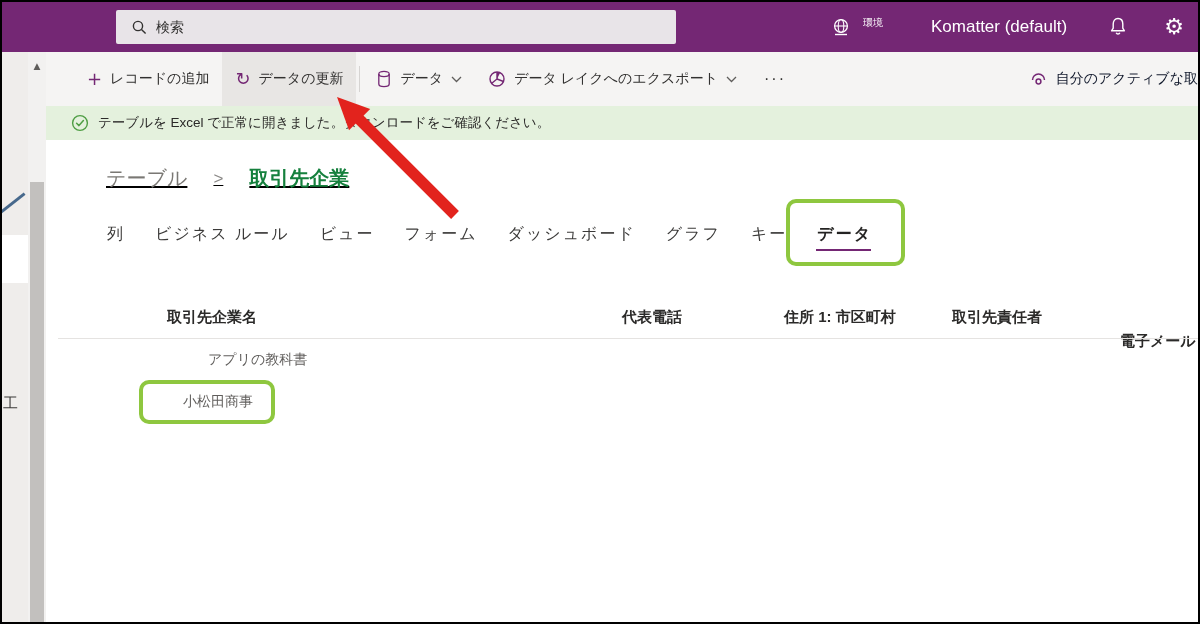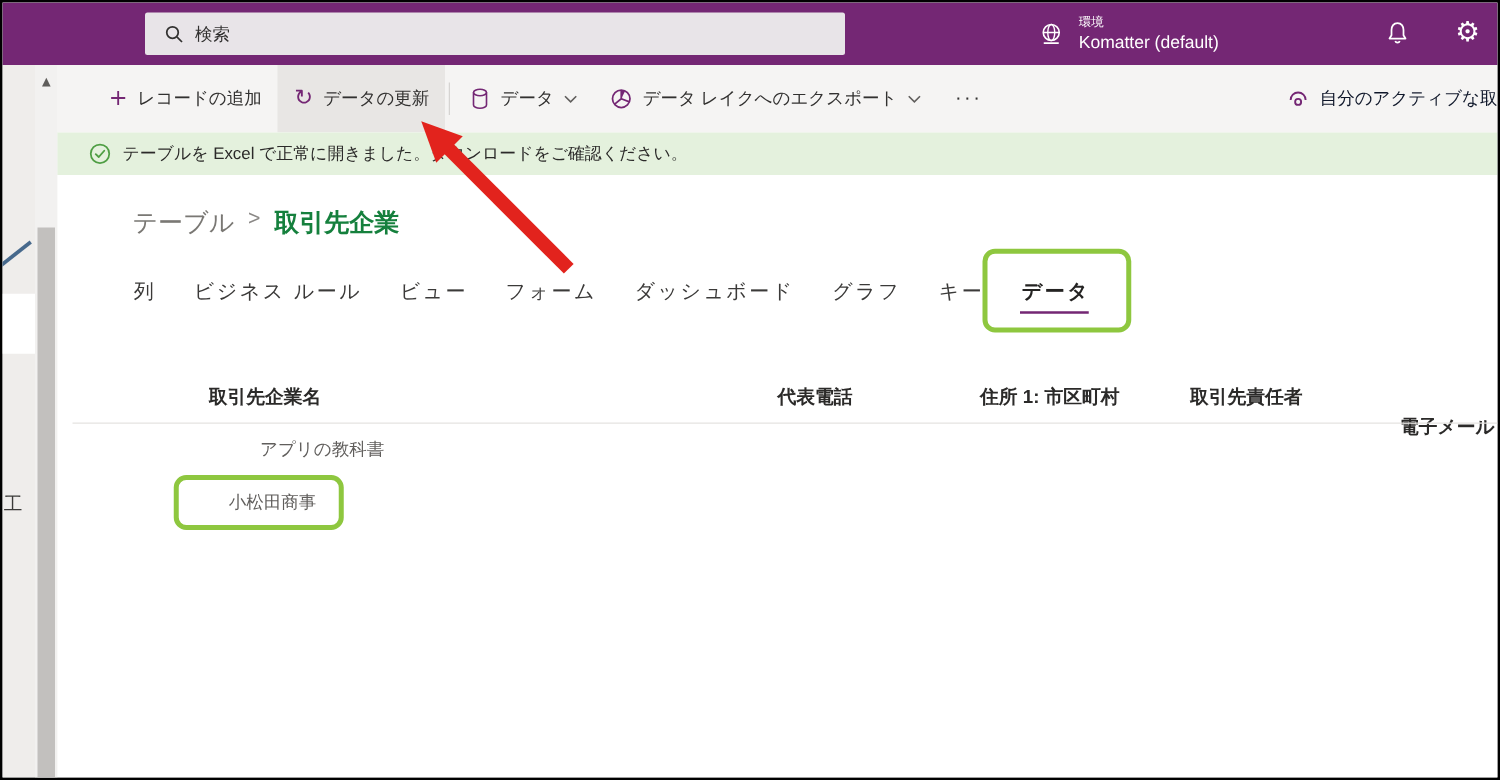--- a/index.html
+++ b/index.html
@@ -10,23 +10,23 @@
   .app { position:absolute; inset:2px; background:#fff; overflow:hidden; }
 
   
   .topbar { position:absolute; left:0; top:0; right:0; height:50px; background:#742774; }
   .searchbox { position:absolute; left:114px; top:8px; width:560px; height:34px;
                background:#e8e4e8; border-radius:2px; display:flex; align-items:center; padding:0 16px; gap:9px; }
   .searchbox input { flex:1; border:none; background:transparent; outline:none;
                      font:14px "Liberation Sans","DejaVu Sans",sans-serif; color:#252423; }
   .searchbox input::placeholder { color:#323130; opacity:1; }
   .env-cluster { position:absolute; left:828px; top:0; height:50px; display:flex; align-items:center; gap:11px; color:#fff; }
-  .env-texts { display:flex; flex-direction:column; line-height:1.15; }
+  .env-texts { display:flex; flex-direction:row; line-height:1.15;gap:48px; }
   .env-label { font-size:10px; }
-  .env-name  { font-size:14px; }
+  .env-name  { font-size:17px; }
   .topbar-icons { position:absolute; right:14px; top:0; height:50px; display:flex; align-items:center; gap:36px; }
   .gear-glyph { color:#fff; font-size:22px; line-height:1; font-family:"DejaVu Sans",sans-serif; }
 
   
   .side-strip { position:absolute; left:0; top:50px; bottom:0; width:44px; background:#efedeb; }
   .strip-white-frag { position:absolute; left:0; top:183px; width:26px; height:48px; background:#fff; }
   .strip-diag { position:absolute; left:-6px; top:150px; width:32px; height:3px; background:#47698c; transform:rotate(-38deg); }
   .strip-kanji { position:absolute; left:1px; top:342px; font-size:15px; color:#3b3a39; }
   .scrollbar { position:absolute; right:0; top:0; bottom:0; width:18px; background:#f2f1f0; }
   .scroll-arrow { position:absolute; top:9px; left:0; width:18px; text-align:center;
@@ -44,21 +44,21 @@
   .view-selector { margin-left:auto; display:flex; align-items:center; gap:9px; padding-right:0;
                    font-size:14px; color:#0f172a; cursor:pointer; overflow:hidden; }
 
   
   .notification { position:absolute; left:44px; top:104px; right:0; height:34px; background:#e4f1dd;
                   display:flex; align-items:center; gap:9px; padding-left:25px; }
   .notification-text { font-size:13.5px; color:#2b2a29; }
 
   
   .main { position:absolute; left:44px; top:138px; right:0; bottom:0; background:#fff; }
-  .breadcrumb { position:absolute; left:60px; top:25px; font-size:20px; display:flex; align-items:flex-start; gap:11px; }
+  .breadcrumb { position:absolute; left:60px; top:25px; font-size:20px; display:flex; align-items:center; gap:26px;text-decoration:underline; }
   .bc-parent { color:#7a7874; cursor:pointer; }
   .bc-sep { color:#8a8886; font-size:17px; }
   .bc-current { color:#15803d; font-weight:bold; }
 
   .tabs { position:absolute; left:61px; top:84px; display:flex; gap:30px; font-size:16px;
           letter-spacing:2px; color:#3b3a39; }
   .tab { cursor:pointer; line-height:20px; }
   .tab.selected { font-weight:bold; color:#242322; position:relative; z-index:0; }
   .tab.selected::after { content:""; position:absolute; left:-1px; right:1px; bottom:-7px; height:2.5px; background:#742774; }
   .tab-hl { position:absolute; inset:-25px -33px -22px -31px; border:4px solid #8ec73f;

